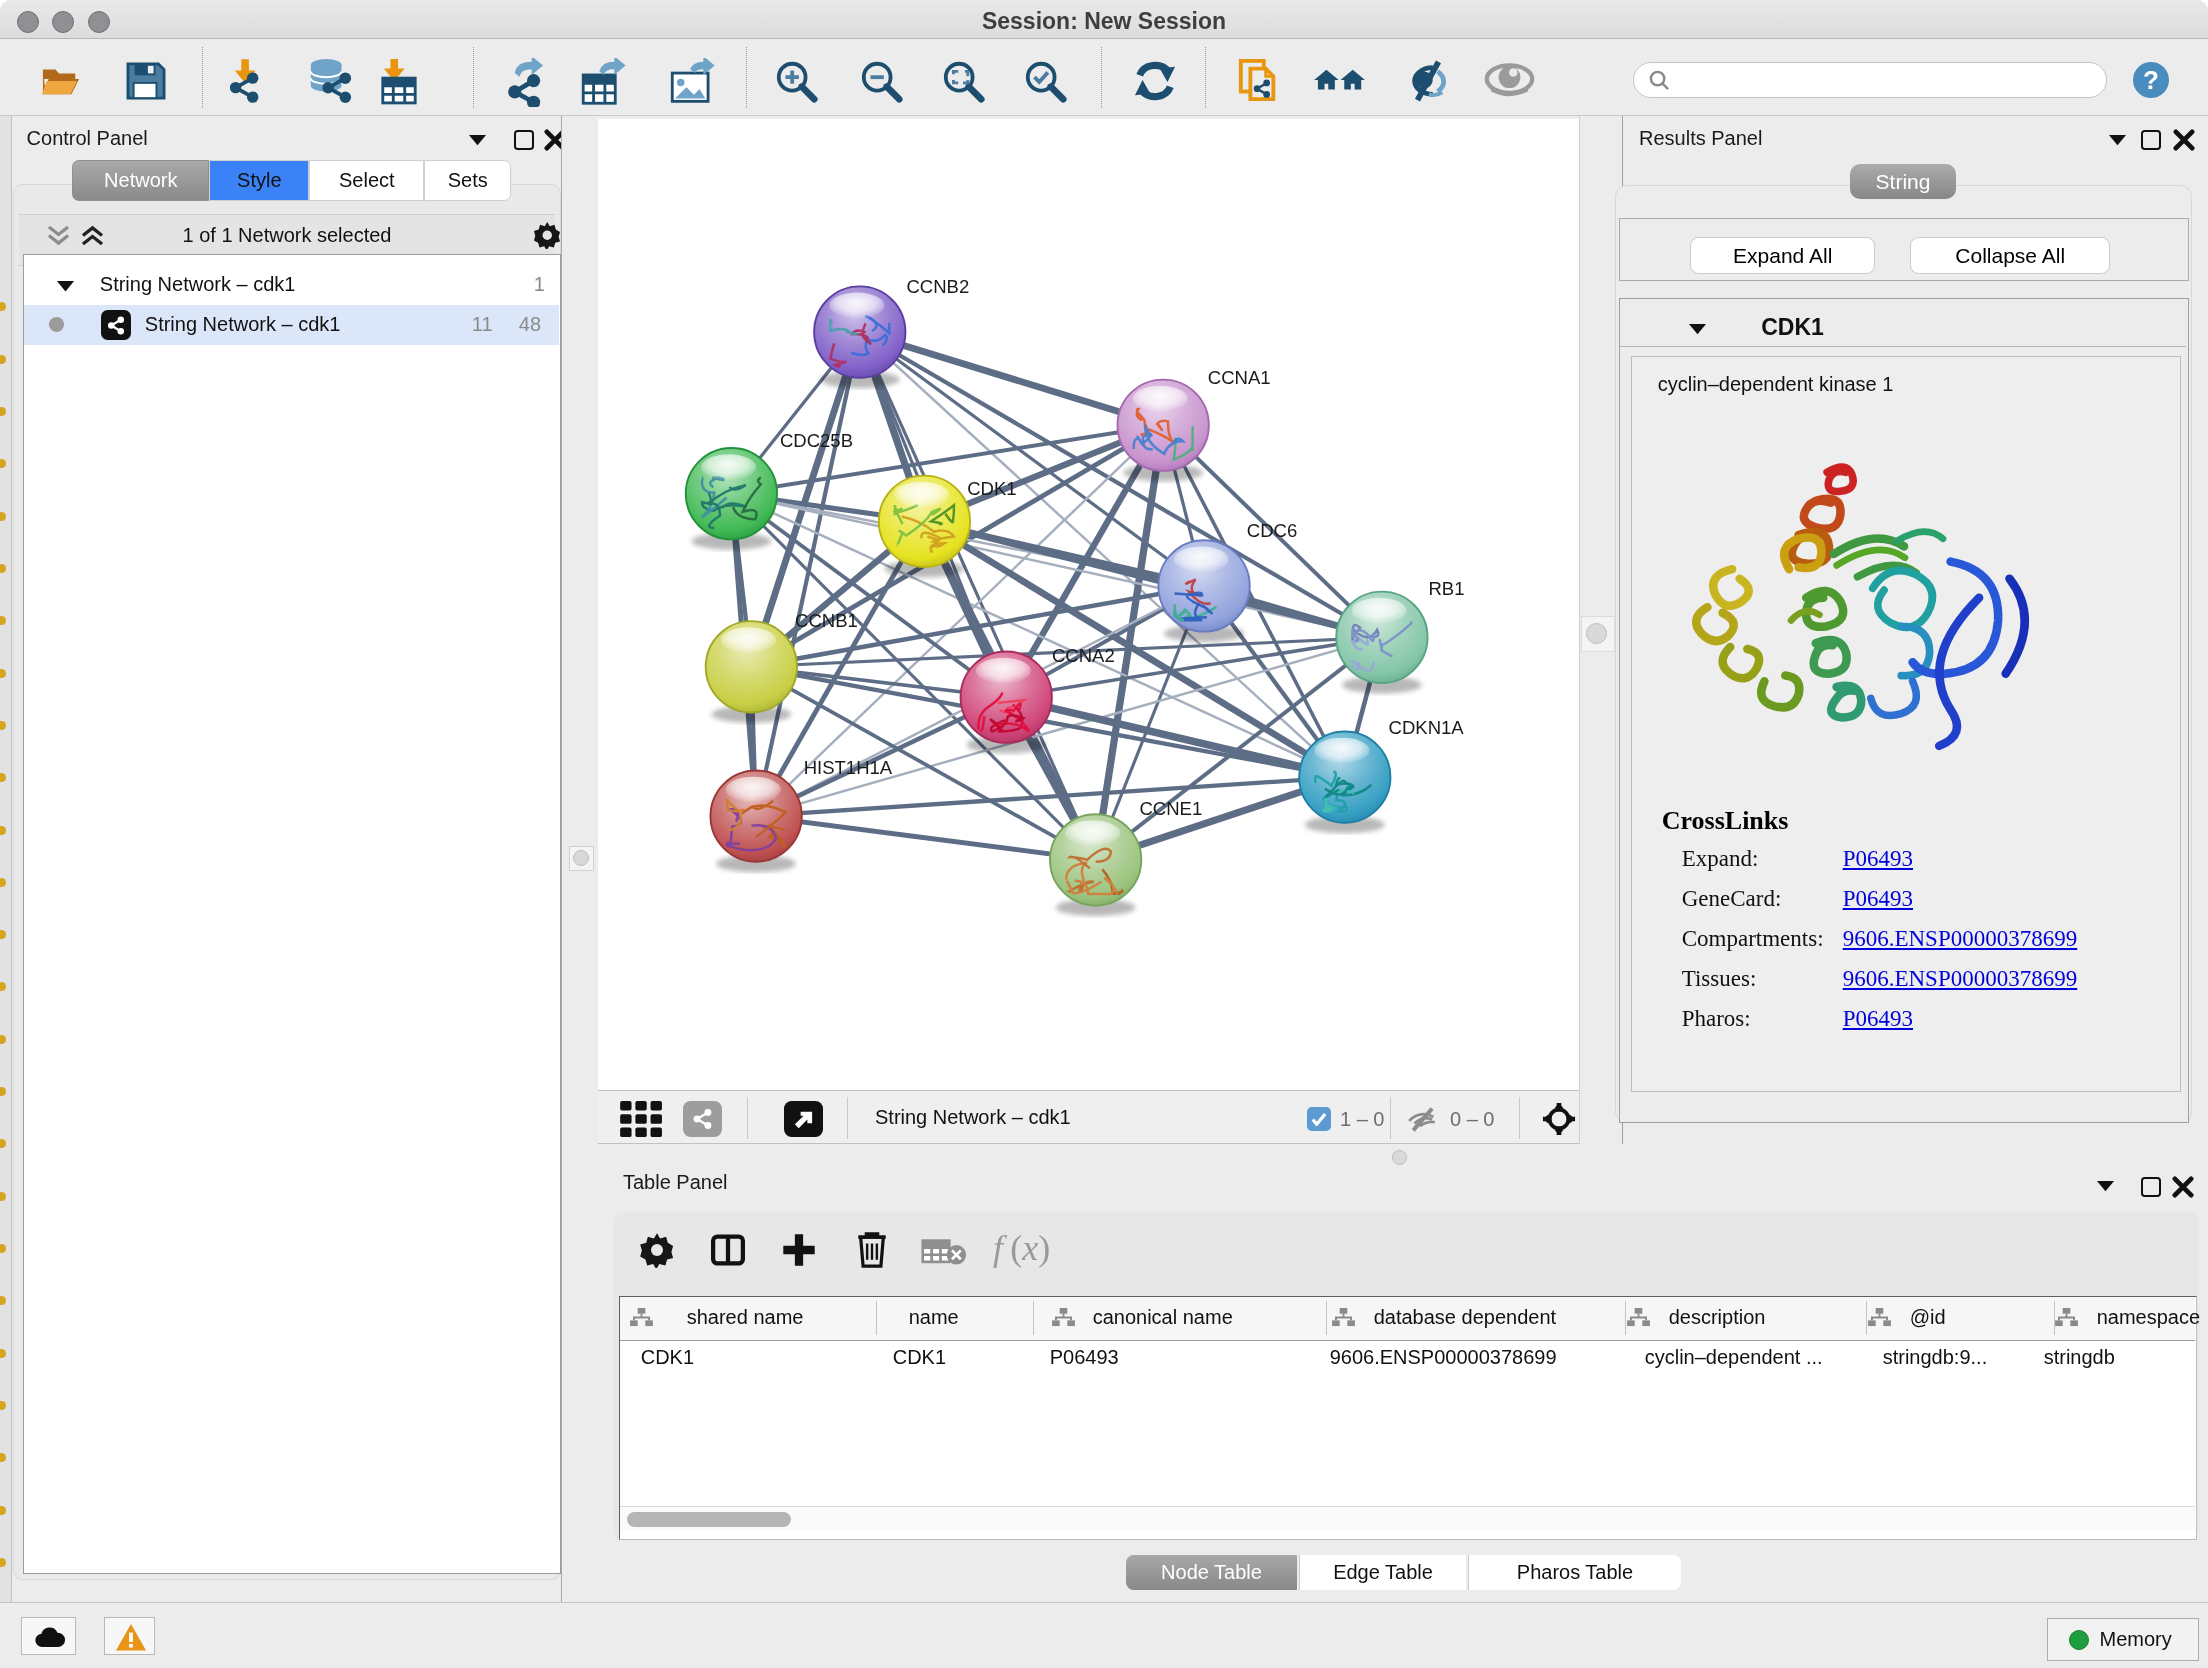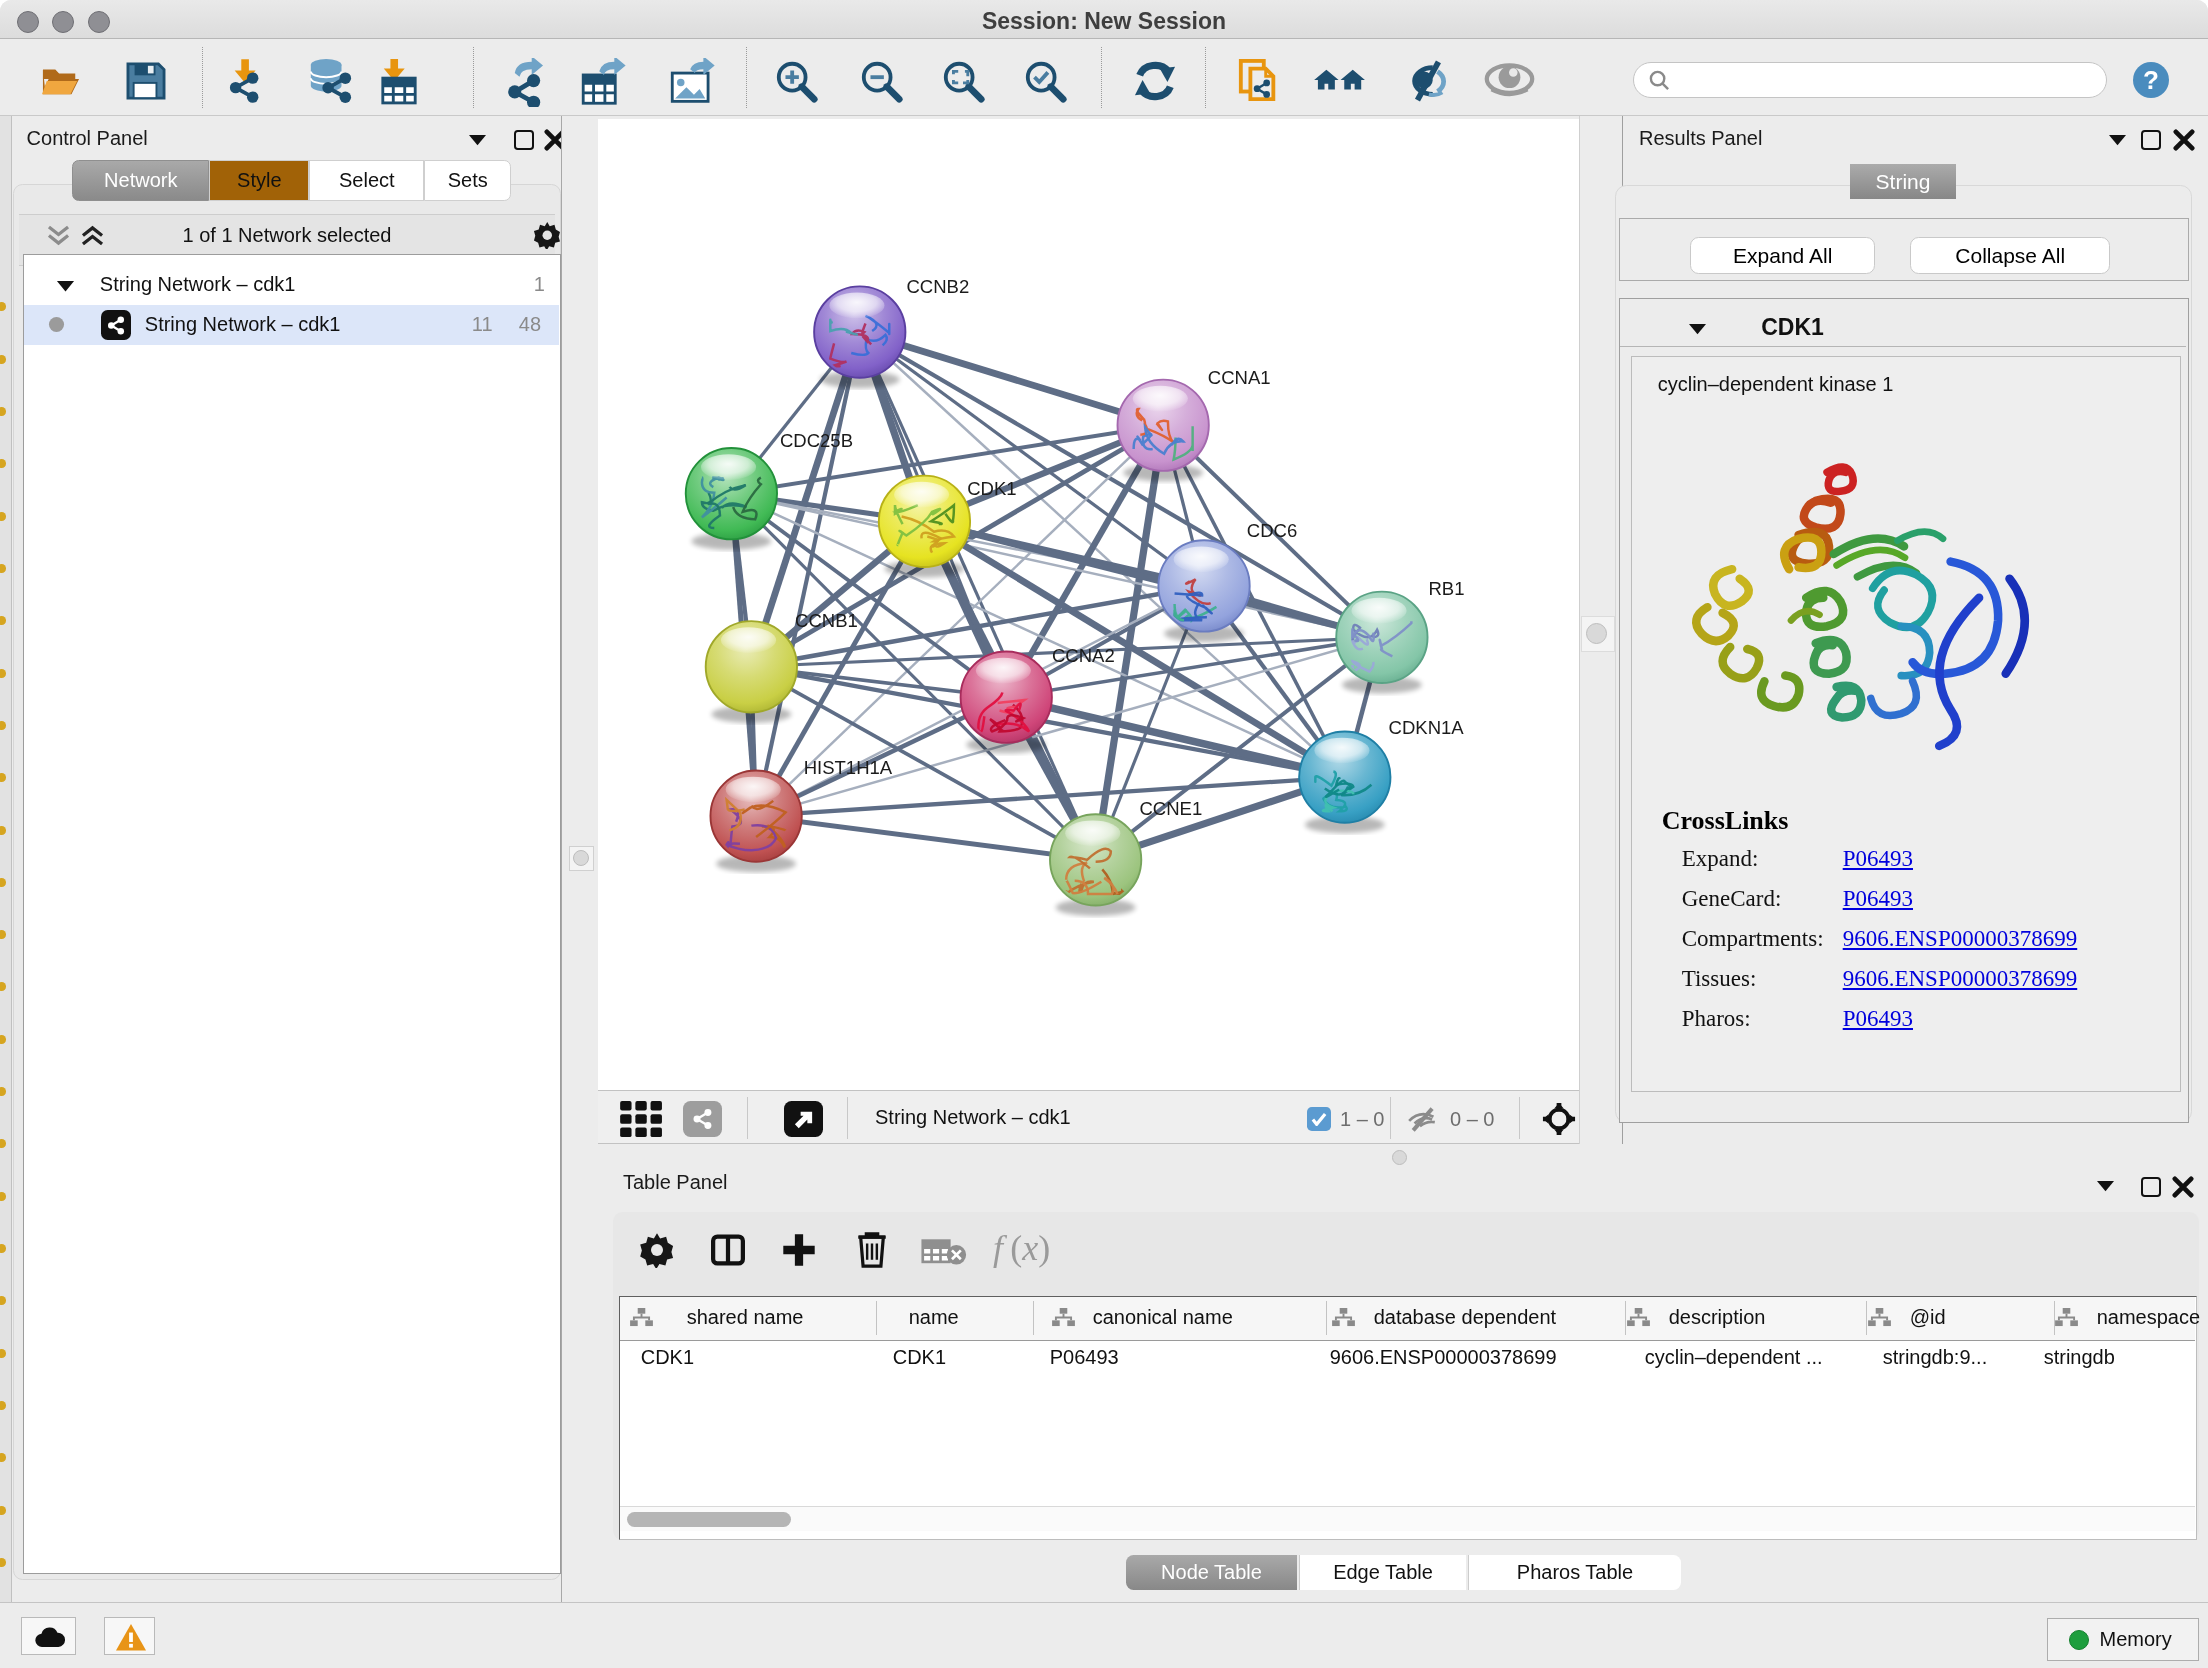--- a/index.html
+++ b/index.html
@@ -179,21 +179,21 @@
       <path d="M2 2 h18 l-9 11z" fill="#111"></path>
     </svg>
  <div class="abs" style="left:501px;top:14.3px;width:20px;height:20px;border:2.9px solid #111;border-radius:3.8px"></div>
  <svg class="abs" style="left:531px;top:13.3px" width="22" height="22" viewBox="0 0 23 23">
       <path d="M3 3 L20 20 M20 3 L3 20" stroke="#111" stroke-width="5" stroke-linecap="round"></path>
     </svg>
 
  <div class="abs" style="left:0;top:68px;width:548px;height:1396px;background:#e9e9e9;border-radius:9.5px;border:1px solid #d6d6d6"></div>
 
  <div class="abs" style="left:59px;top:44px;width:137px;height:41px;border-radius:6.7px 0 0 6.7px;font-size:20px;display:flex;align-items:center;justify-content:center;border:1px solid #8f8f8f;background:linear-gradient(#a9a9a9,#8a8a8a);color:#fff">Network</div>
- <div class="abs" style="left:196px;top:44px;width:100px;height:41px;font-size:20px;display:flex;align-items:center;justify-content:center;border:1px solid #cfcfcf;background:#a16207;color:#111">Style</div>
+ <div class="abs" style="left:196px;top:44px;width:100px;height:41px;font-size:20px;display:flex;align-items:center;justify-content:center;border:1px solid #cfcfcf;background:#3b82f6;color:#111">Style</div>
  <div class="abs" style="left:296px;top:44px;width:115px;height:41px;font-size:20px;display:flex;align-items:center;justify-content:center;border:1px solid #cfcfcf;background:#fff;color:#111">Select</div>
  <div class="abs" style="left:411px;top:44px;width:87px;height:41px;border-radius:0 6.7px 6.7px 0;font-size:20px;display:flex;align-items:center;justify-content:center;border:1px solid #cfcfcf;background:#fff;color:#111">Sets</div>
 
  <div class="abs" style="left:5.7px;top:98px;width:536px;height:52px;background:#e4e4e4;border-top:1px solid #cdcdcd;border-bottom:1px solid #cdcdcd">
   <svg class="abs" style="left:27px;top:9.5px" width="25" height="21" viewBox="0 0 26 22">
         <path d="M3 2 l10 8 10 -8 M3 11 l10 8 10 -8" stroke="#8c8c8c" stroke-width="3.4" fill="none"></path>
       </svg>
   <svg class="abs" style="left:61px;top:9.5px" width="25" height="21" viewBox="0 0 26 22">
         <path d="M3 20 l10 -8 10 8 M3 11 l10 -8 10 8" stroke="#222" stroke-width="3.4" fill="none"></path>
       </svg>
@@ -601,21 +601,21 @@
  <div class="abs" style="left:16px;top:11.4px;font-size:20px;color:#1a1a1a">Results Panel</div>
  <svg class="abs" style="left:484px;top:17px" width="21" height="13.3" viewBox="0 0 22 14">
       <path d="M2 2 h18 l-9 11z" fill="#111"></path>
     </svg>
  <div class="abs" style="left:518px;top:14.3px;width:20px;height:20px;border:2.9px solid #111;border-radius:3.8px"></div>
  <svg class="abs" style="left:550px;top:13.3px" width="22" height="22" viewBox="0 0 23 23">
       <path d="M3 3 L20 20 M20 3 L3 20" stroke="#111" stroke-width="5" stroke-linecap="round"></path>
     </svg>
 
  <div class="abs" style="left:-7.6px;top:69px;width:577px;height:938px;background:#ececec;border-radius:11.4px;border:1px solid #d8d8d8"></div>
- <div class="abs" style="left:227px;top:48px;width:106px;height:35px;background:linear-gradient(#ababab,#878787);border-radius:0;color:#fff;font-size:21px;display:flex;align-items:center;justify-content:center">String</div>
+ <div class="abs" style="left:227px;top:48px;width:106px;height:35px;background:linear-gradient(#ababab,#878787);border-radius:10px;color:#fff;font-size:21px;display:flex;align-items:center;justify-content:center">String</div>
 
  <div class="abs" style="left:-3.8px;top:102px;width:570px;height:63px;border:1.9px solid #aaa;background:#ececec">
   <div class="abs" style="left:70px;top:18px;width:185px;height:37px;background:#fff;border:1px solid #c9c9c9;border-radius:8.6px;font-size:21px;display:flex;align-items:center;justify-content:center">Expand All</div>
   <div class="abs" style="left:290px;top:18px;width:200px;height:37px;background:#fff;border:1px solid #c9c9c9;border-radius:8.6px;font-size:21px;display:flex;align-items:center;justify-content:center">Collapse All</div>
  </div>
 
  <div class="abs" style="left:-3.8px;top:182px;width:570px;height:825px;border:1.9px solid #9f9f9f;background:#ececec">
   <div class="abs" style="left:0;top:0;width:566px;height:48px;border-bottom:1.9px solid #b5b5b5">
     <svg class="abs" style="left:67px;top:23px" width="21" height="13.3" viewBox="0 0 22 14">
           <path d="M2 2 h18 l-9 11z" fill="#111"></path>

